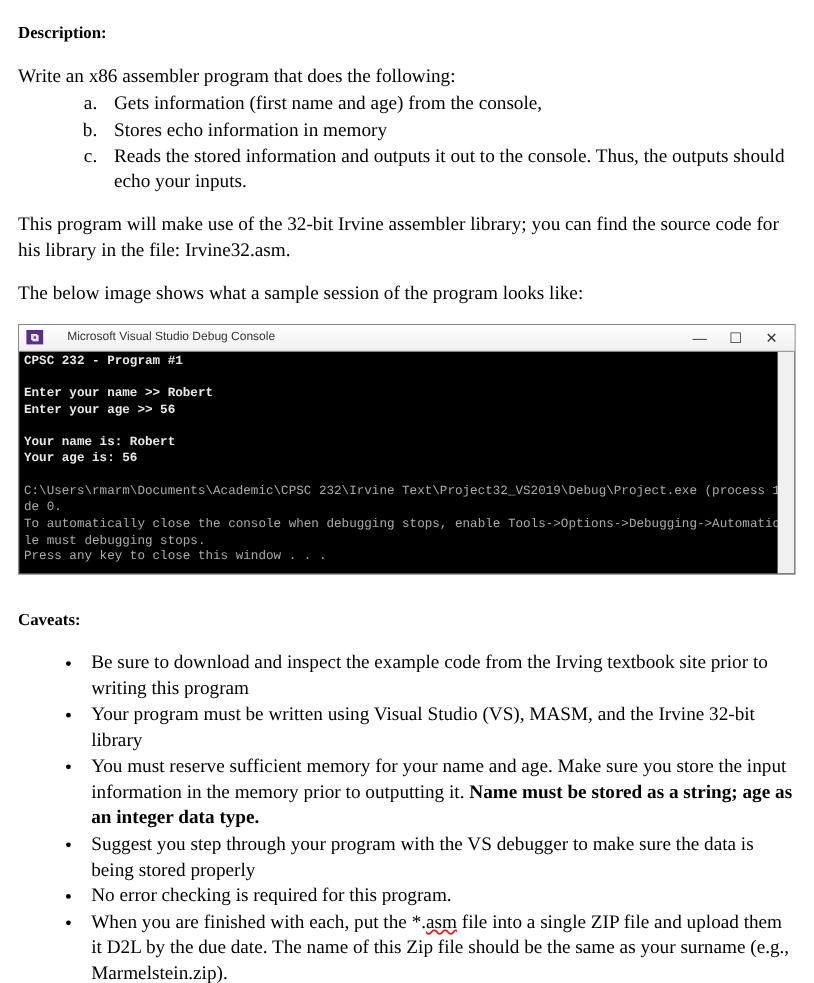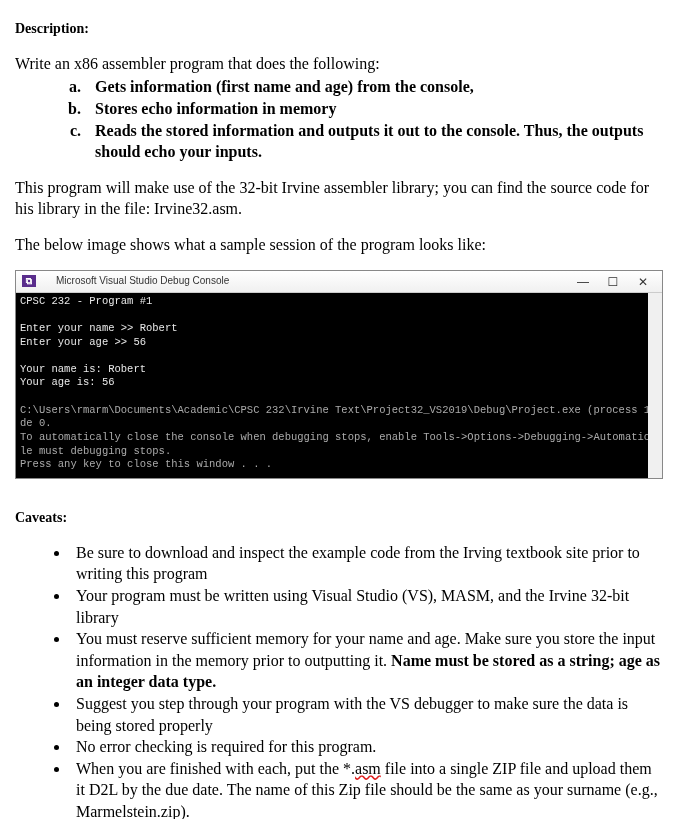--- a/index.html
+++ b/index.html
@@ -21,21 +21,20 @@
       font-weight: bold;
       margin-bottom: 14px;
     }
     .intro {
       margin-bottom: 2px;
     }
     .ordered-list {
       list-style-type: lower-alpha;
       margin-left: 70px;
       margin-bottom: 14px;
-      font-weight: bold;
     }
     .ordered-list li {
       padding-left: 10px;
       margin-bottom: 0;
     }
     .para {
       margin-bottom: 14px;
     }
     .console-window {
       border: 1px solid #888;
@@ -92,21 +91,21 @@
       color: #ccc;
       font-family: Consolas, "Courier New", monospace;
       font-size: 10.5px;
       padding: 2px 4px 6px 4px;
       line-height: 1.3;
       white-space: pre;
       overflow: hidden;
       position: relative;
       min-height: 150px;
     }
-    .console-body .white { color: #e8e8e8; }
+    .console-body .white { color: #e8e8e8; font-weight: bold; }
     .console-body .grey { color: #aaa; }
     .caveat-list {
       list-style-type: disc;
       margin-left: 55px;
     }
     .caveat-list li {
       padding-left: 6px;
       margin-bottom: 0;
     }
     .underline-err {

